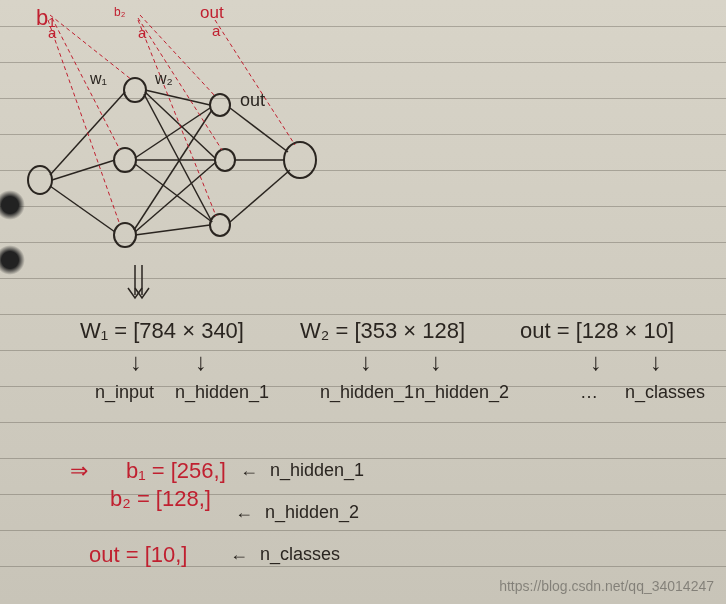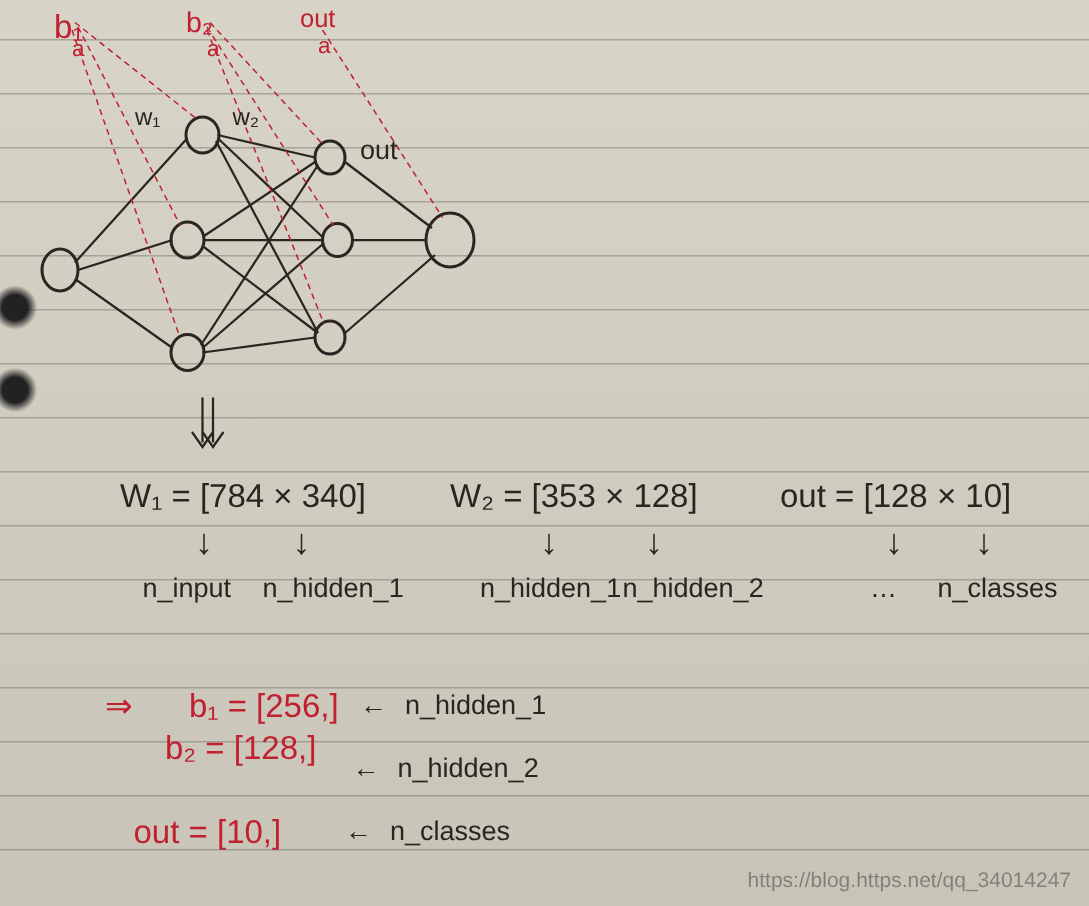--- a/index.html
+++ b/index.html
@@ -129,21 +129,21 @@
   <line class="redline" x1="140" y1="15" x2="215" y2="96"></line>
   <line class="redline" x1="138" y1="18" x2="222" y2="150"></line>
   <line class="redline" x1="138" y1="20" x2="216" y2="216"></line>
   <line class="redline" x1="215" y1="20" x2="295" y2="145"></line>
 
   <path class="edge" d="M135,265 L135,295 M128,288 L135,298 L142,288" stroke-width="2"></path>
   <path class="edge" d="M142,265 L142,295 M135,288 L142,298 L149,288" stroke-width="2"></path>
 </svg>
 
 <span class="ann red" style="top:5px; left:36px; font-size:22px">b₁</span>
-<span class="ann red" style="top:5px; left:124px; font-size:19px">b₂</span>
+<span class="ann red" style="top:5px; left:114px; font-size:12px">b₂</span>
 <span class="ann red" style="top:3px; left:200px; font-size:17px">out</span>
 <span class="ann red" style="top:24px; left:48px; font-size:15px">a</span>
 <span class="ann red" style="top:24px; left:138px; font-size:15px">a</span>
 <span class="ann red" style="top:22px; left:212px; font-size:15px">a</span>
 <span class="ann" style="top:70px; left:90px; font-size:16px">w₁</span>
 <span class="ann" style="top:70px; left:155px; font-size:16px">w₂</span>
 <span class="ann" style="top:90px; left:240px; font-size:18px">out</span>
 
 <span class="ann big" style="top:318px; left:80px">W₁ = [784 × 340]</span>
 <span class="ann big" style="top:318px; left:300px">W₂ = [353 × 128]</span>
@@ -169,13 +169,13 @@
 <span class="ann" style="top:460px; left:270px">n_hidden_1</span>
 
 <span class="ann red big" style="top:486px; left:110px">b₂ = [128,]</span>
 <span class="ann" style="top:502px; left:235px">←</span>
 <span class="ann" style="top:502px; left:265px">n_hidden_2</span>
 
 <span class="ann red big" style="top:542px; left:89px">out = [10,]</span>
 <span class="ann" style="top:544px; left:230px">←</span>
 <span class="ann" style="top:544px; left:260px">n_classes</span>
 
-<span class="watermark">https://blog.https.net/qq_34014247</span>
+<span class="watermark">https://blog.csdn.net/qq_34014247</span>
 
 </body></html>

